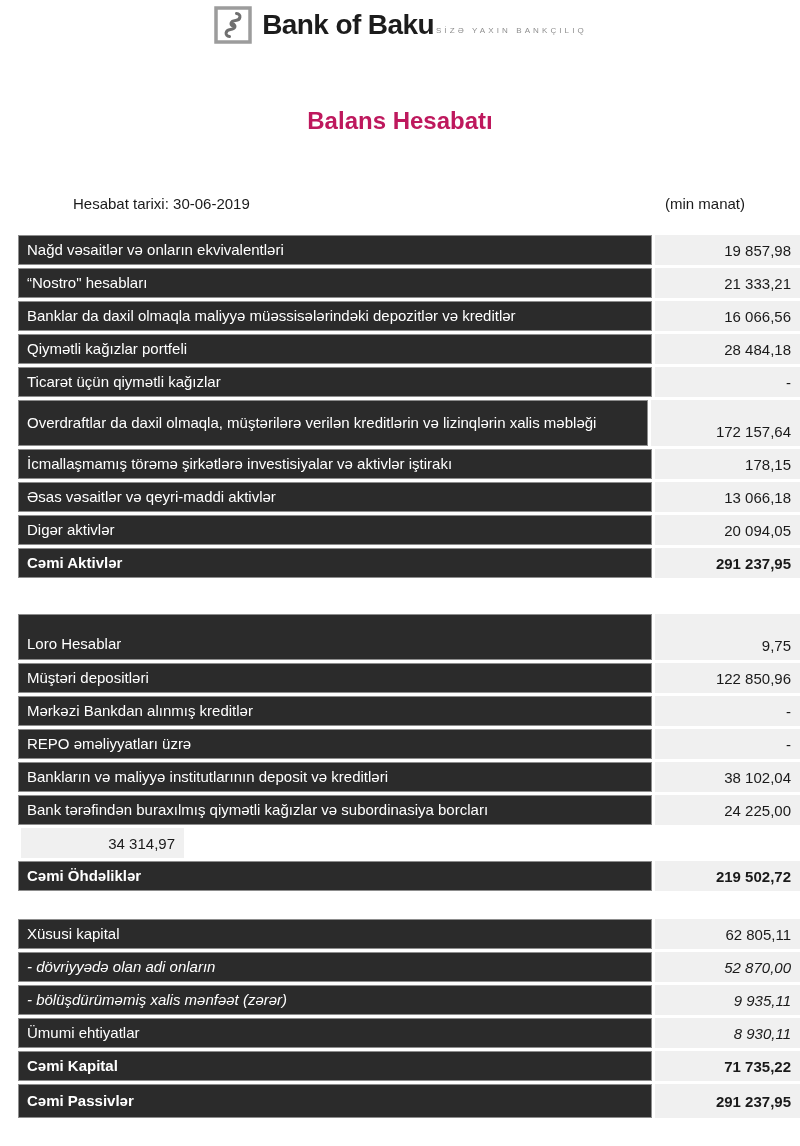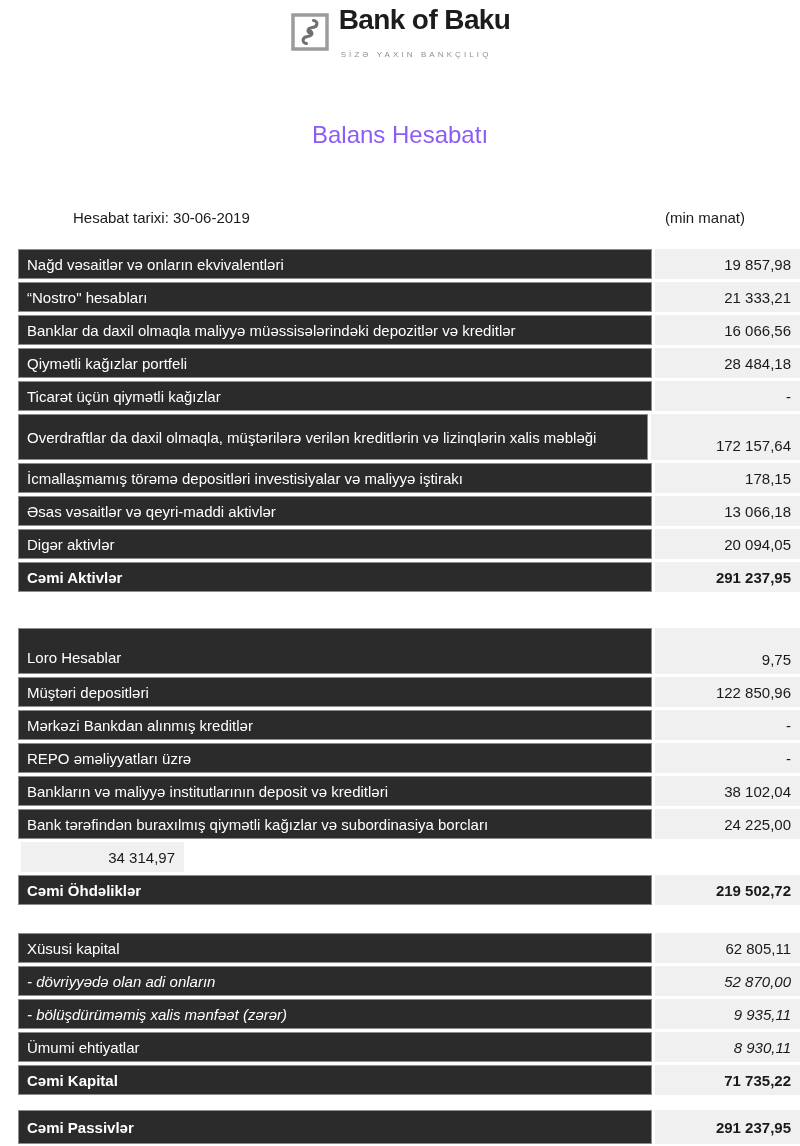--- a/index.html
+++ b/index.html
@@ -5,25 +5,25 @@
   * { margin:0; padding:0; box-sizing:border-box; }
   html, body { background:#ffffff; }
   body {
     width:800px; height:1146px; margin:0 auto; position:relative;
     font-family:"Liberation Sans", sans-serif; color:#1a1a1a; overflow:hidden;
   }
 
   
   .logo { display:flex; justify-content:center; align-items:center; gap:9px; padding-top:5px; }
   .logo-icon { width:40px; height:40px; flex:0 0 auto; }
-  .logo-texts { display:flex; flex-direction:column; }
+  .logo-texts { display:flex; flex-direction:row; }
   .brand { font-size:28px; font-weight:600; letter-spacing:-0.6px; color:#1c1c1c; line-height:1.05; }
   .tagline { font-size:8px; font-weight:500; letter-spacing:3.1px; color:#8f8f8f; margin-top:16px; padding-left:2px; }
 
-  .page-title { text-align:center; font-size:24px; font-weight:400; color:#8b5cf6; margin-top:62px; }
+  .page-title { text-align:center; font-size:24px; font-weight:700; color:#be185d; margin-top:62px; }
 
   .meta-row { display:flex; justify-content:space-between; margin:60px 55px 0 73px; font-size:15px; color:#1a1a1a;gap:28px; }
 
   
   .table { margin-left:18px; }
   .table--first { margin-top:23px; }
   .table--gap1 { margin-top:36px; }
   .table--gap2 { margin-top:28px; }
 
   .row { display:flex; align-items:stretch; margin-bottom:3px; }
@@ -40,21 +40,21 @@
   
   .row--tall .cl, .row--tall .cv { min-height:46px; align-items:flex-end; padding-bottom:6px; }
   
   .row--twoline .cl { min-height:46px; align-items:center; }
   .row--twoline .cv { min-height:46px; align-items:flex-end; padding-bottom:6px;padding-left:36px; }
 
   .row--bold .cl, .row--bold .cv { font-weight:bold; }
   .row--italic .cl, .row--italic .cv { font-style:italic; }
   .row--vitalic .cv { font-style:italic; }
   .row--big { margin-top:2px; }
-  .row--big .cl, .row--big .cv { min-height:34px;margin-top:12px; }
+  .row--big .cl, .row--big .cv { min-height:34px; }
 </style>
 </head>
 <body>
 
 <div class="logo">
   <span class="logo-icon">
     <svg width="40" height="40" viewBox="0 0 40 40" xmlns="http://www.w3.org/2000/svg">
       <rect x="3" y="3" width="34" height="34" fill="none" stroke="#9c9c9c" stroke-width="3.5"></rect>
       <path d="M23.5 8.5 C28.5 9 28 15 22.5 15.5 C17.5 16 16.5 19.5 20.5 21.5" fill="none" stroke="#6f6f6f" stroke-width="3" stroke-linecap="round"></path>
       <path d="M16.5 31.5 C11.5 31 12 25 17.5 24.5 C22.5 24 23.5 20.5 19.5 18.5" fill="none" stroke="#6f6f6f" stroke-width="3" stroke-linecap="round"></path>
@@ -92,21 +92,21 @@
   </div>
   <div class="row">
     <div class="cl">Ticarət üçün qiymətli kağızlar</div>
     <div class="cv">-</div>
   </div>
   <div class="row row--twoline">
     <div class="cl">Overdraftlar da daxil olmaqla, müştərilərə verilən kreditlərin və lizinqlərin xalis məbləği</div>
     <div class="cv">172 157,64</div>
   </div>
   <div class="row">
-    <div class="cl">İcmallaşmamış törəmə depositləri investisiyalar və maliyyə iştirakı</div>
+    <div class="cl">İcmallaşmamış törəmə şirkətlərə investisiyalar və aktivlər iştirakı</div>
     <div class="cv">178,15</div>
   </div>
   <div class="row">
     <div class="cl">Əsas vəsaitlər və qeyri-maddi aktivlər</div>
     <div class="cv">13 066,18</div>
   </div>
   <div class="row">
     <div class="cl">Digər aktivlər</div>
     <div class="cv">20 094,05</div>
   </div>

